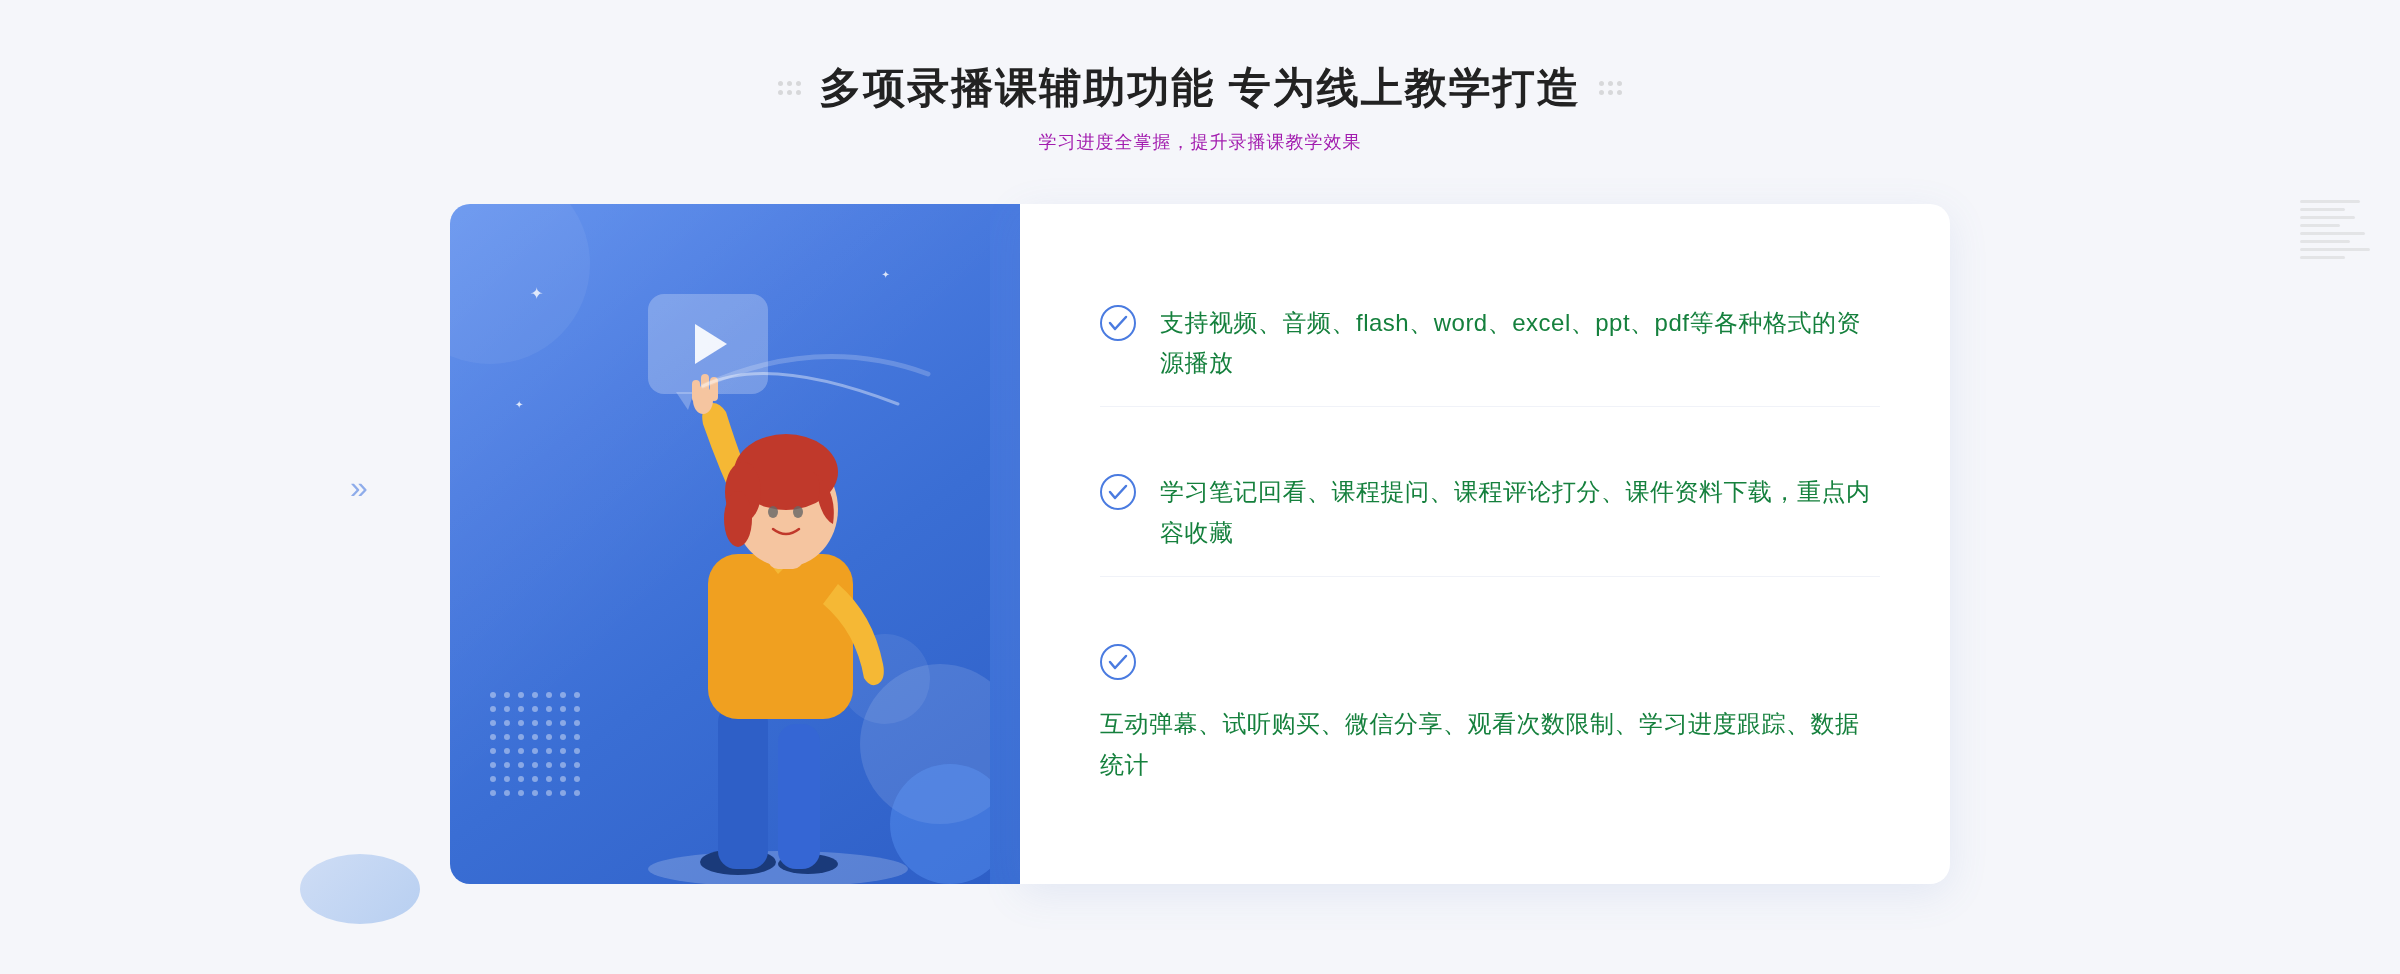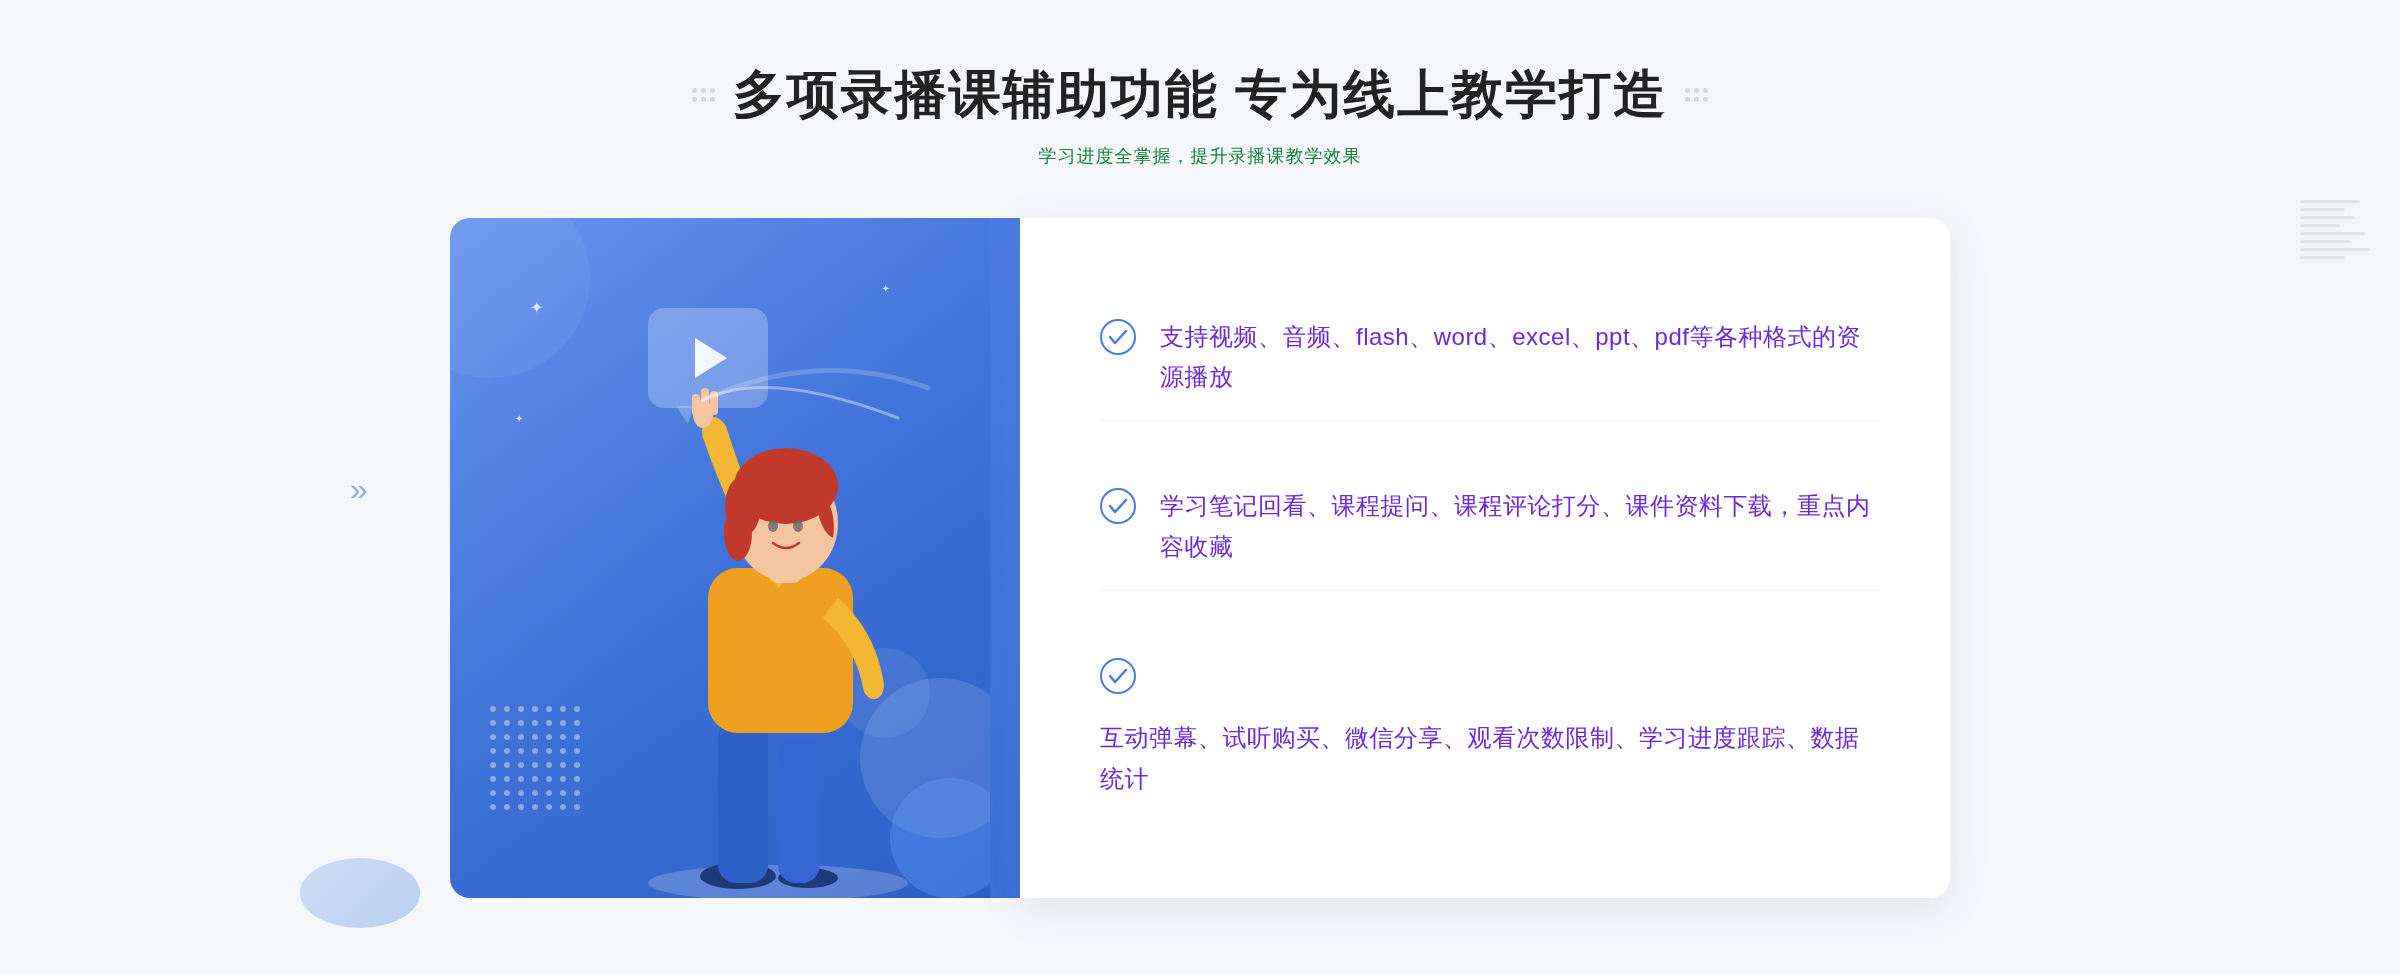--- a/index.html
+++ b/index.html
@@ -45,28 +45,28 @@
       gap: 4px;
     }
     .header-section .deco-dots .row span {
       width: 5px;
       height: 5px;
       border-radius: 50%;
       background: #bbb;
       display: inline-block;
     }
     .main-title {
-      font-size: 52px;
+      font-size: 42px;
       font-weight: 600;
       color: #222;
       letter-spacing: 2px;
     }
     .sub-title {
       font-size: 18px;
-      color: #15803d;
+      color: #a21caf;
       margin-top: 14px;
       letter-spacing: 1px;
     }
 
     
     .content-area {
       display: flex;
       align-items: stretch;
       width: 1500px;
       gap: 0;
@@ -131,21 +131,21 @@
       flex-shrink: 0;
       margin-top: 2px;
     }
     .check-icon svg {
       width: 36px;
       height: 36px;
     }
 
     .feature-text {
       font-size: 24px;
-      color: #6d28d9;
+      color: #15803d;
       line-height: 1.7;
       letter-spacing: 0.5px;
     }
 
     
     .illus-dot-grid {
       position: absolute;
       bottom: 80px;
       left: 40px;
     }

